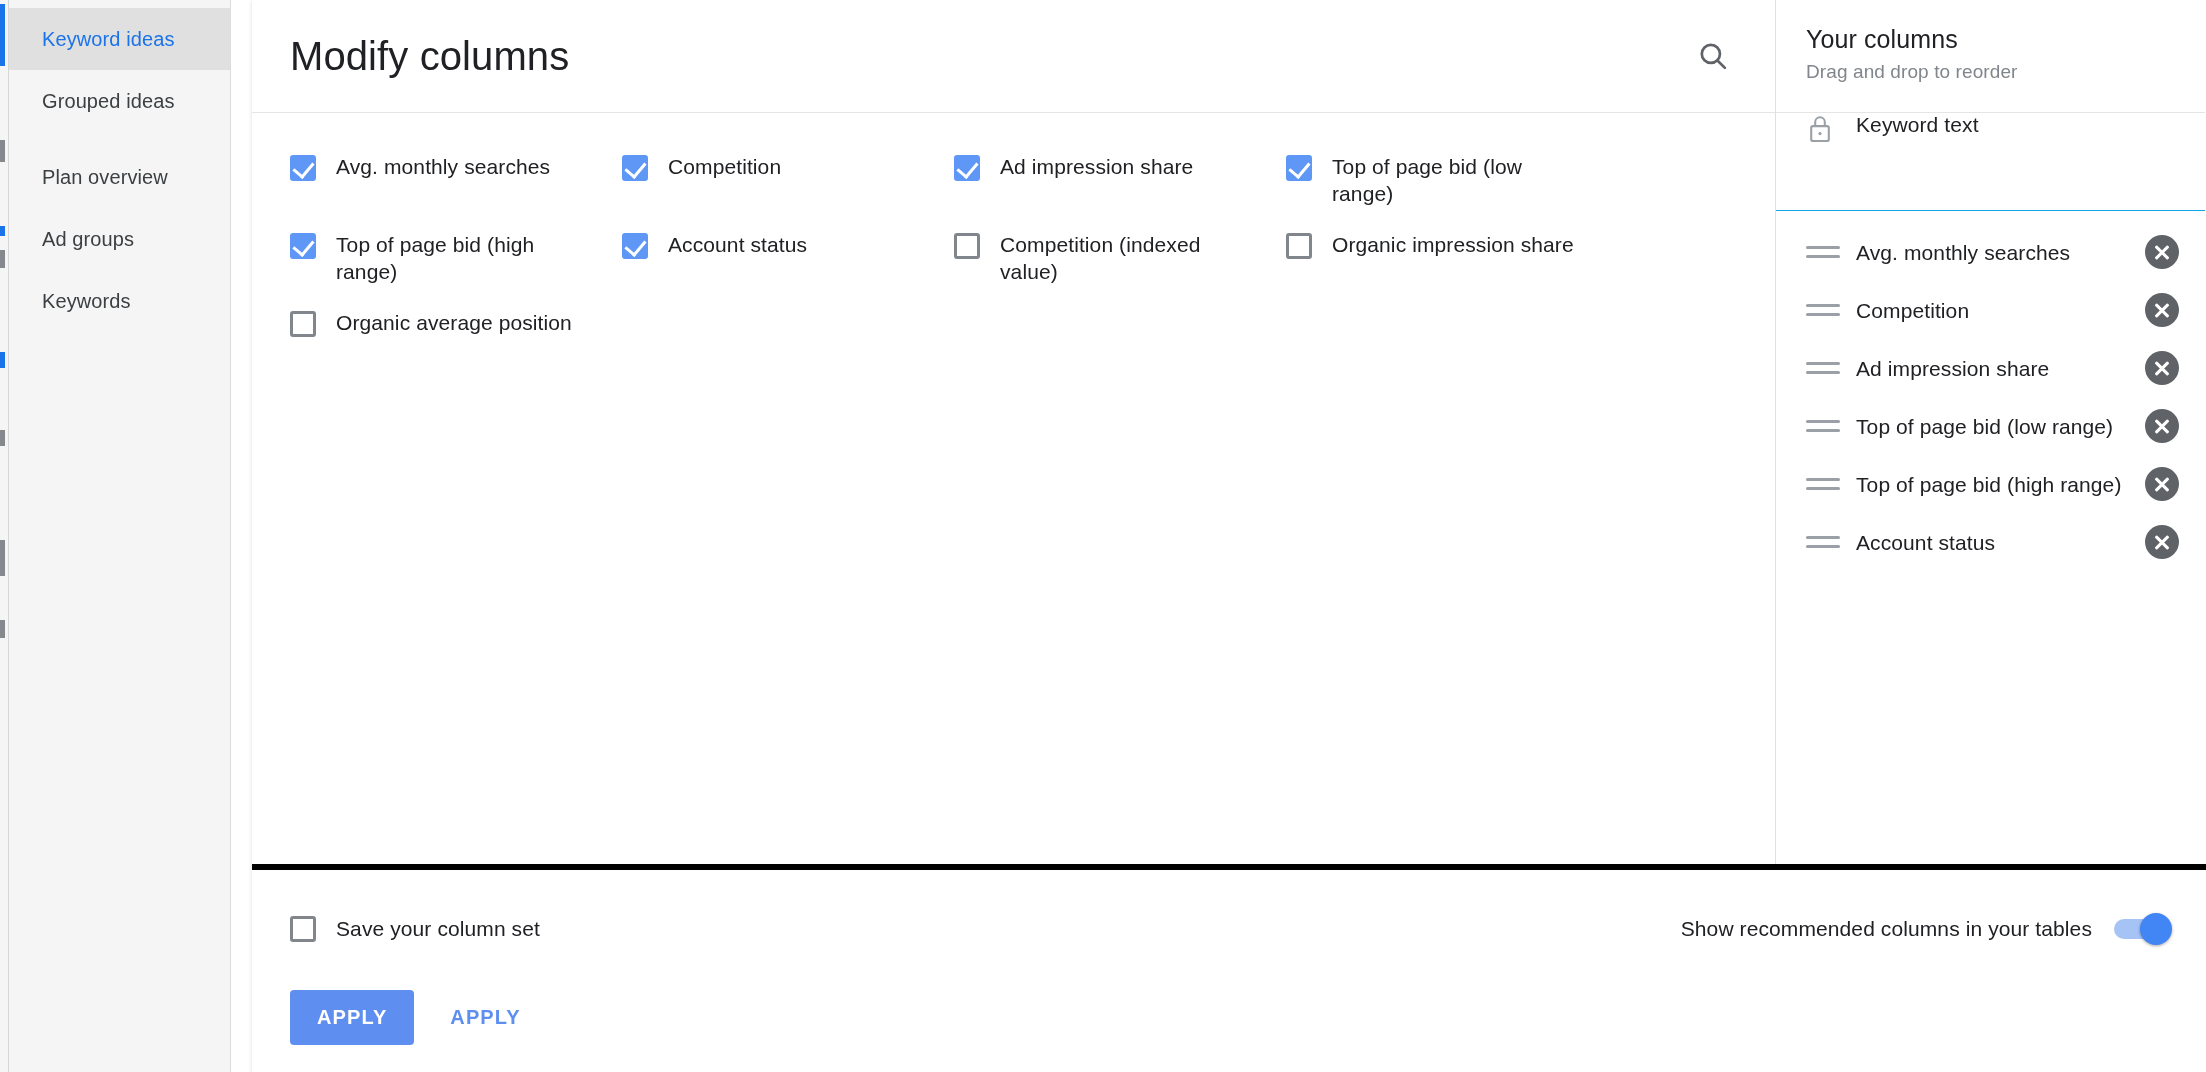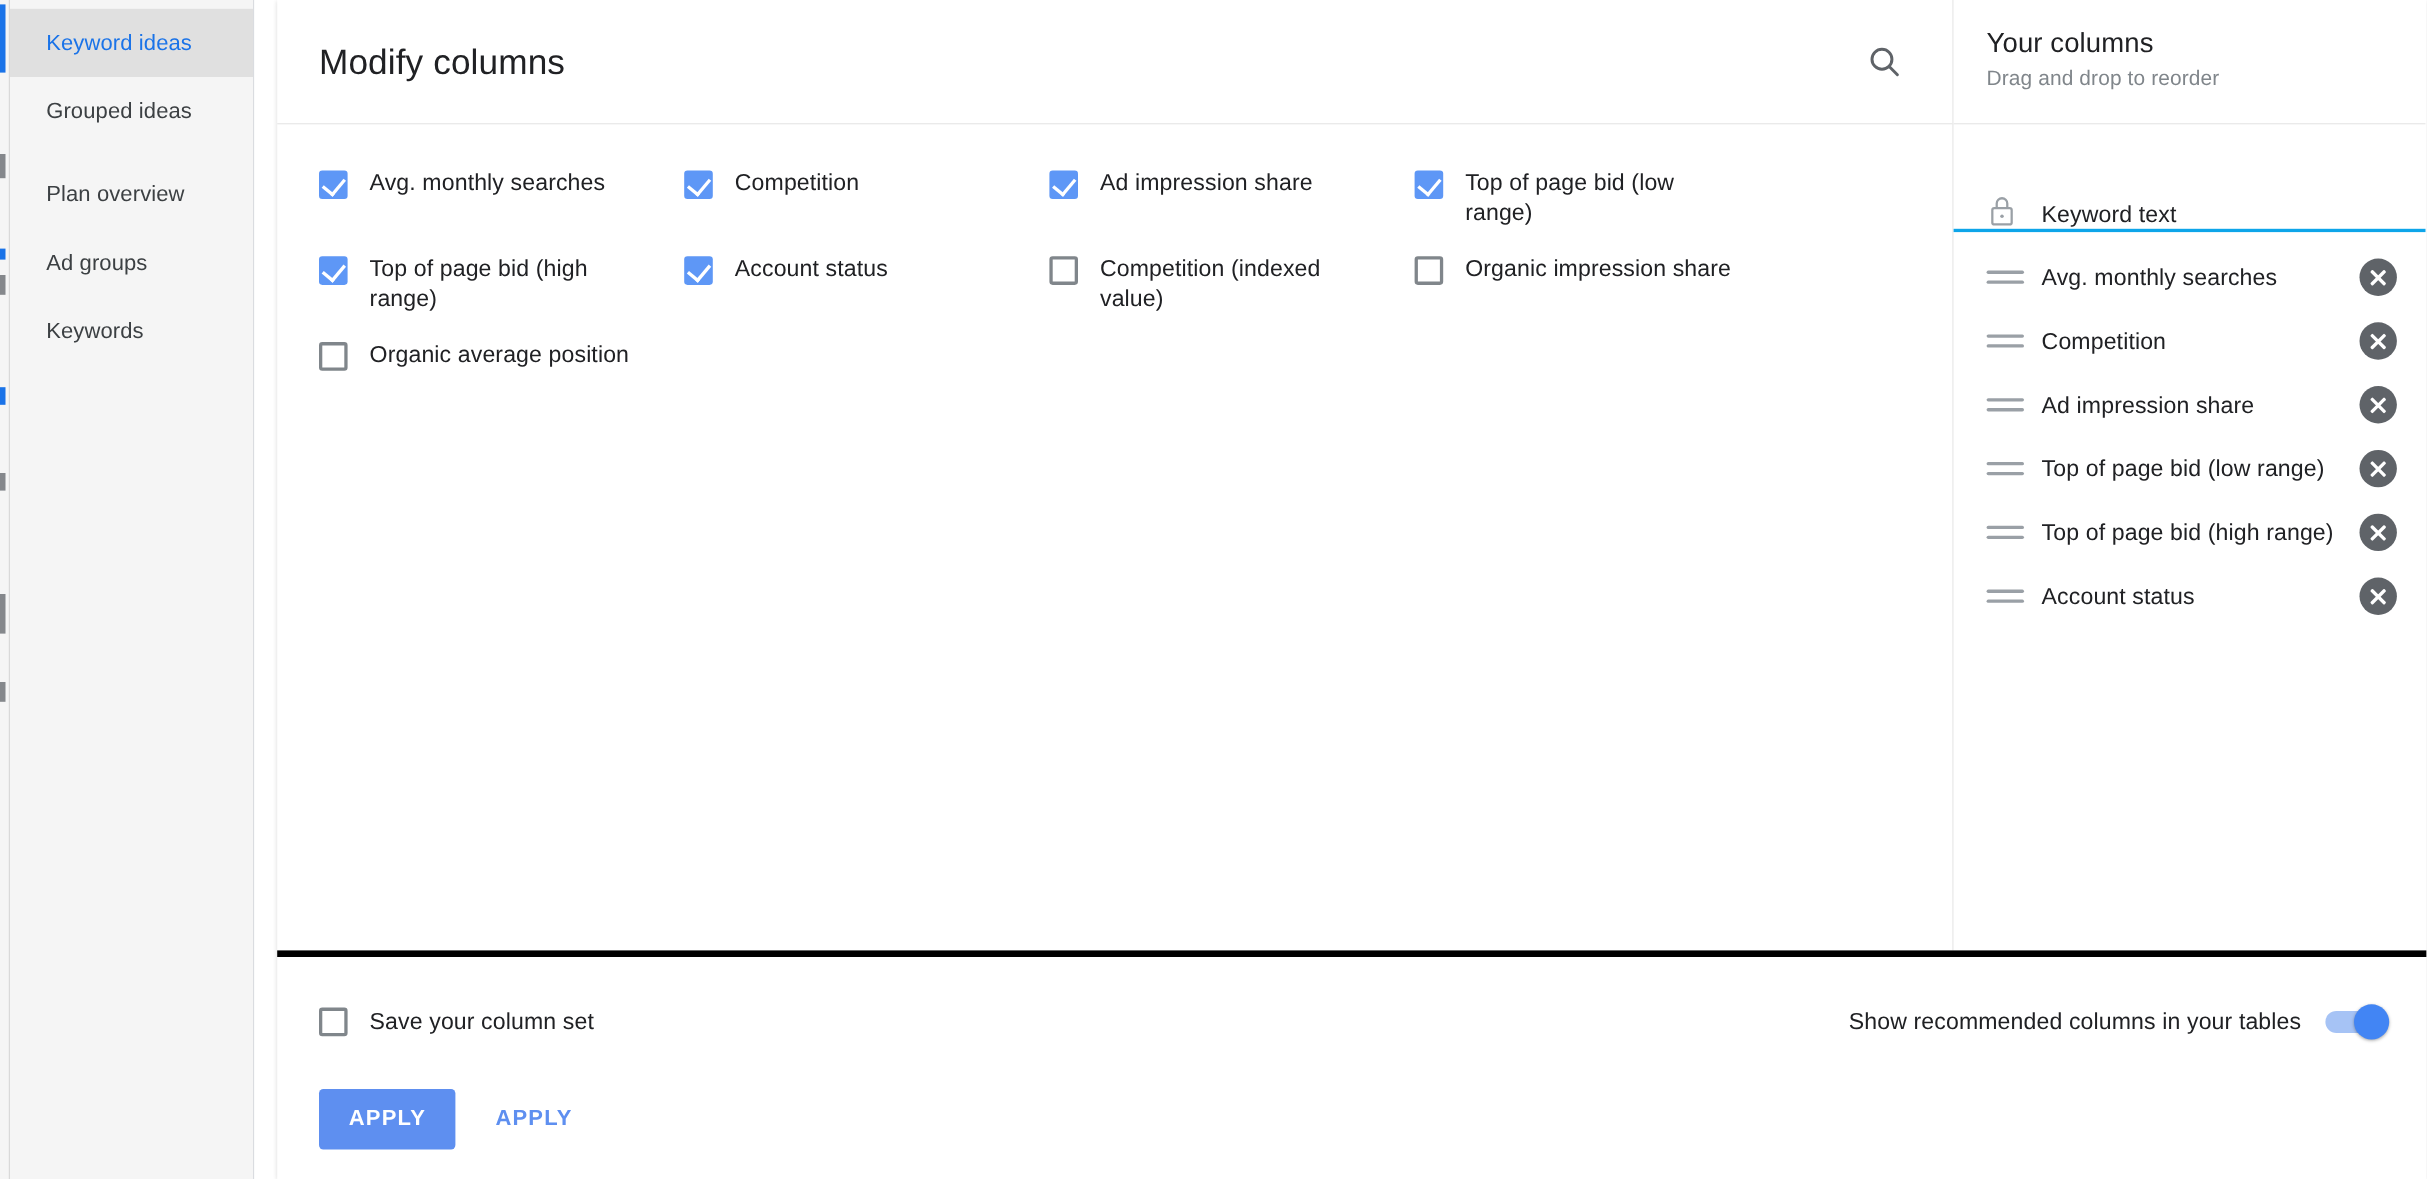--- a/index.html
+++ b/index.html
@@ -106,21 +106,21 @@
   .pane-head {
     height: 113px;
     flex: 0 0 113px;
     display: flex;
     align-items: center;
     justify-content: space-between;
     padding: 0 34px 0 38px;
     border-bottom: 1px solid #e5e5e5;
   }
   .dialog-title {
-    font-size: 32px;
+    font-size: 40px;
     font-weight: 400;
     color: #202124;
     letter-spacing: .1px;
   }
   .search-btn {
     width: 56px; height: 56px;
     display: flex;
     align-items: center;
     justify-content: center;
     border-radius: 50%;
@@ -201,23 +201,23 @@
   .right-sub {
     margin-top: 7px;
     font-size: 19px;
     color: #80868b;
     letter-spacing: .1px;
   }
   .locked-row {
     flex: 0 0 auto;
     height: 98px;
     display: flex;
-    align-items: flex-end;
+    align-items: flex-start;
     padding: 0 30px;
-    border-bottom: 3px solid #0ea5e9;
+    border-bottom: 1px solid #0ea5e9;
   }
   .lock-icon { width: 34px; margin-right: 16px; display:flex; align-items:center; }
   .locked-label {
     font-size: 21px;
     color: #202124;
     letter-spacing: .1px;
   }
 
   .col-list {
     flex: 1 1 auto;

